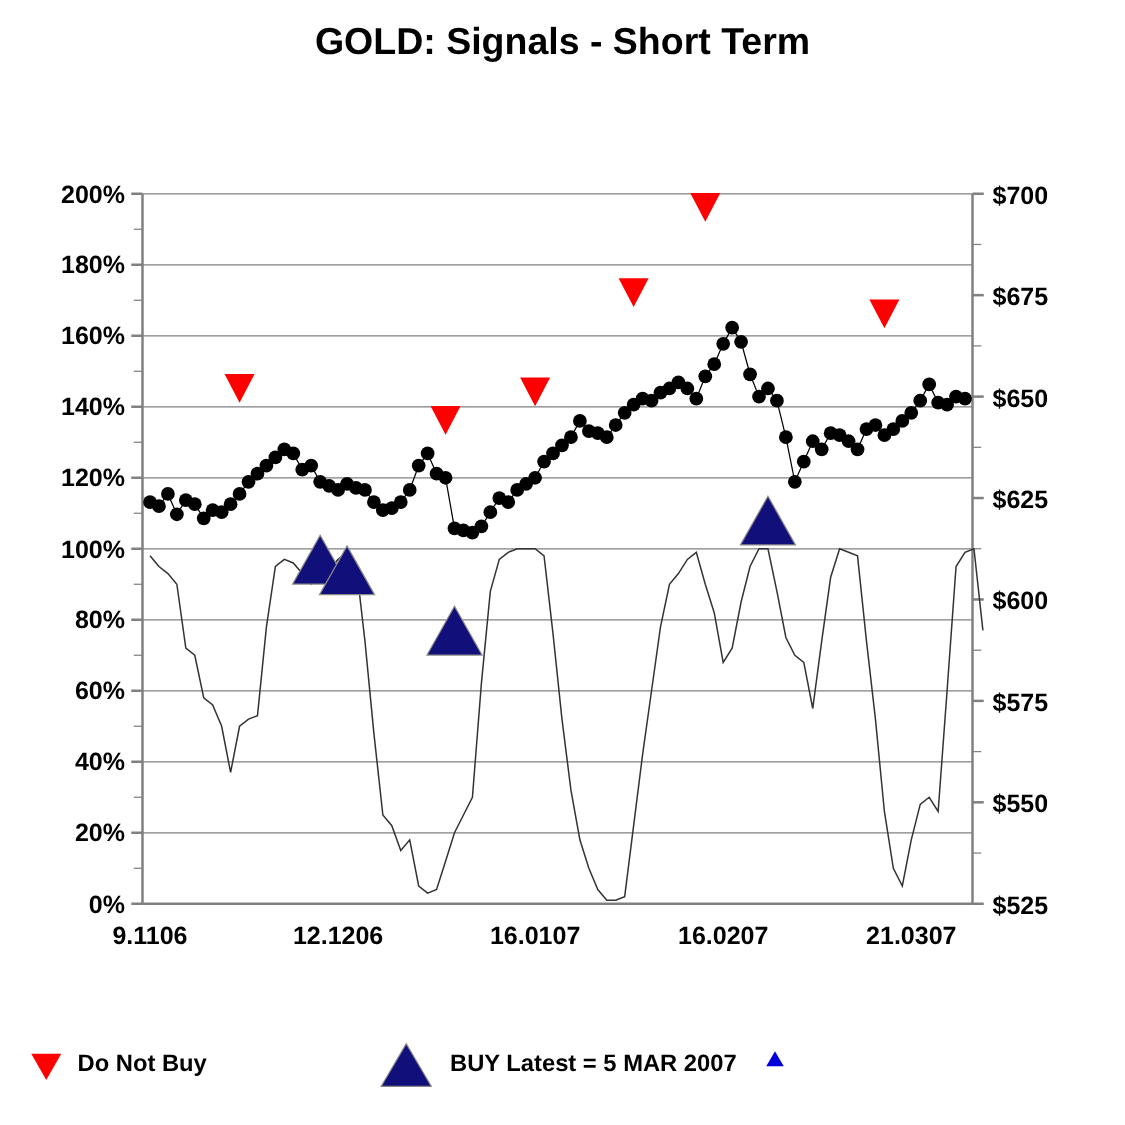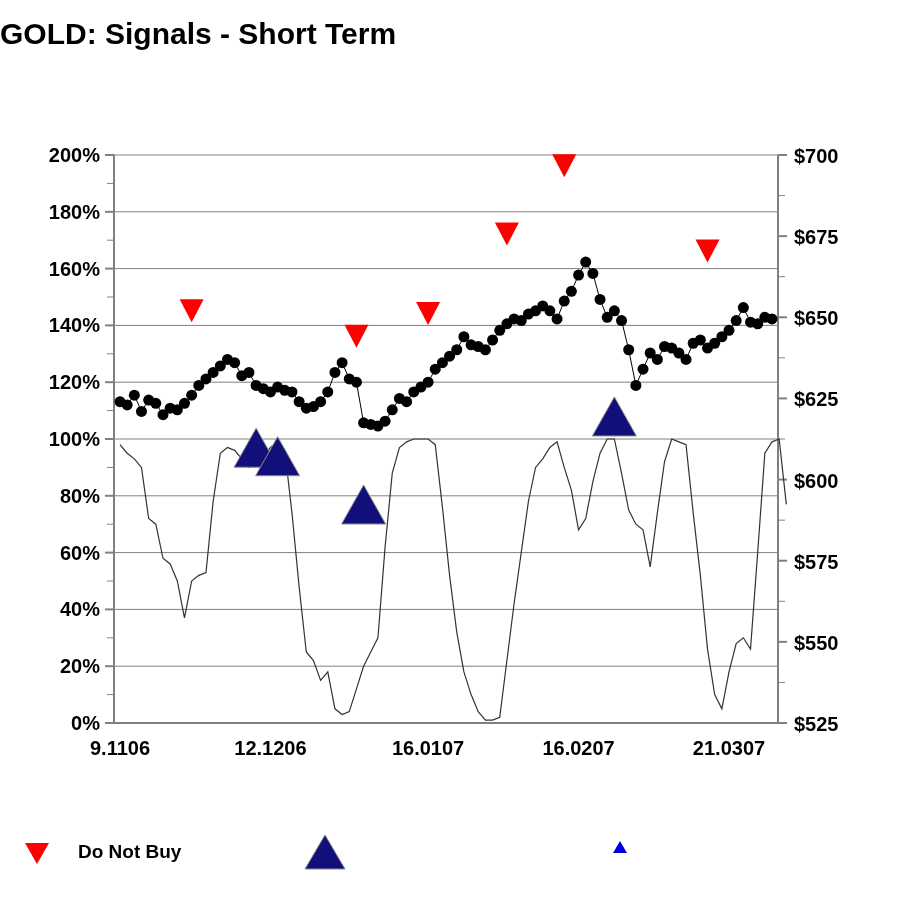--- a/index.html
+++ b/index.html
@@ -7,21 +7,21 @@
     width:900px;height:900px;
     background:#ffffff;
     font-family:"Liberation Sans", sans-serif;
     overflow:hidden;
     position:relative;
   }
   #root{position:absolute;left:0;top:0;width:900px;height:900px;}
 
   .title-block{
     position:absolute;left:0;top:14px;width:900px;
-    text-align:left;
+    text-align:center;
   }
   .title-line{
     font-size:30px;font-weight:bold;color:#000;
     line-height:40px;letter-spacing:0px;
   }
 
   .chart-area{position:absolute;left:0;top:0;width:900px;height:900px;}
   svg{display:block;}
 
   .axis-label{
@@ -230,24 +230,25 @@
         <polygon points="277.6263736263736,436.71999999999997 299.6263736263736,475.71999999999997 255.6263736263736,475.71999999999997" fill="#11107A" stroke="#8a8a8a" stroke-width="1"></polygon>
         <polygon points="363.6043956043956,485 385.6043956043956,524 341.6043956043956,524" fill="#11107A" stroke="#8a8a8a" stroke-width="1"></polygon>
         <polygon points="614.3736263736264,396.96 636.3736263736264,435.96 592.3736263736264,435.96" fill="#11107A" stroke="#8a8a8a" stroke-width="1"></polygon>
       </svg>
   </div>
 
   <div class="legend">
     <svg class="legend-marker" style="left:22px;top:20px;" width="30" height="26">
       <polygon points="3,3 27,3 15,24" fill="#FF0000"></polygon>
     </svg>
-    <div class="legend-text" style="left:78px;top:22px;">Do Not Buy</div>
+    <div class="legend-text" style="left:62px;top:22px;">Do Not Buy</div>
 
     <svg class="legend-marker" style="left:303px;top:12px;" width="44" height="40">
       <polygon points="22,3 42,37 2,37" fill="#11107A" stroke="#888888" stroke-width="1"></polygon>
     </svg>
+    <div class="legend-text" style="left:360px;top:22px;">BUY Latest = 5 MAR 2007</div>
 
     <svg class="legend-marker" style="left:612px;top:19px;" width="16" height="16">
       <polygon points="8,2 15,14 1,14" fill="#0000DD"></polygon>
     </svg>
   </div>
 
 </div>
 
 </body></html>

